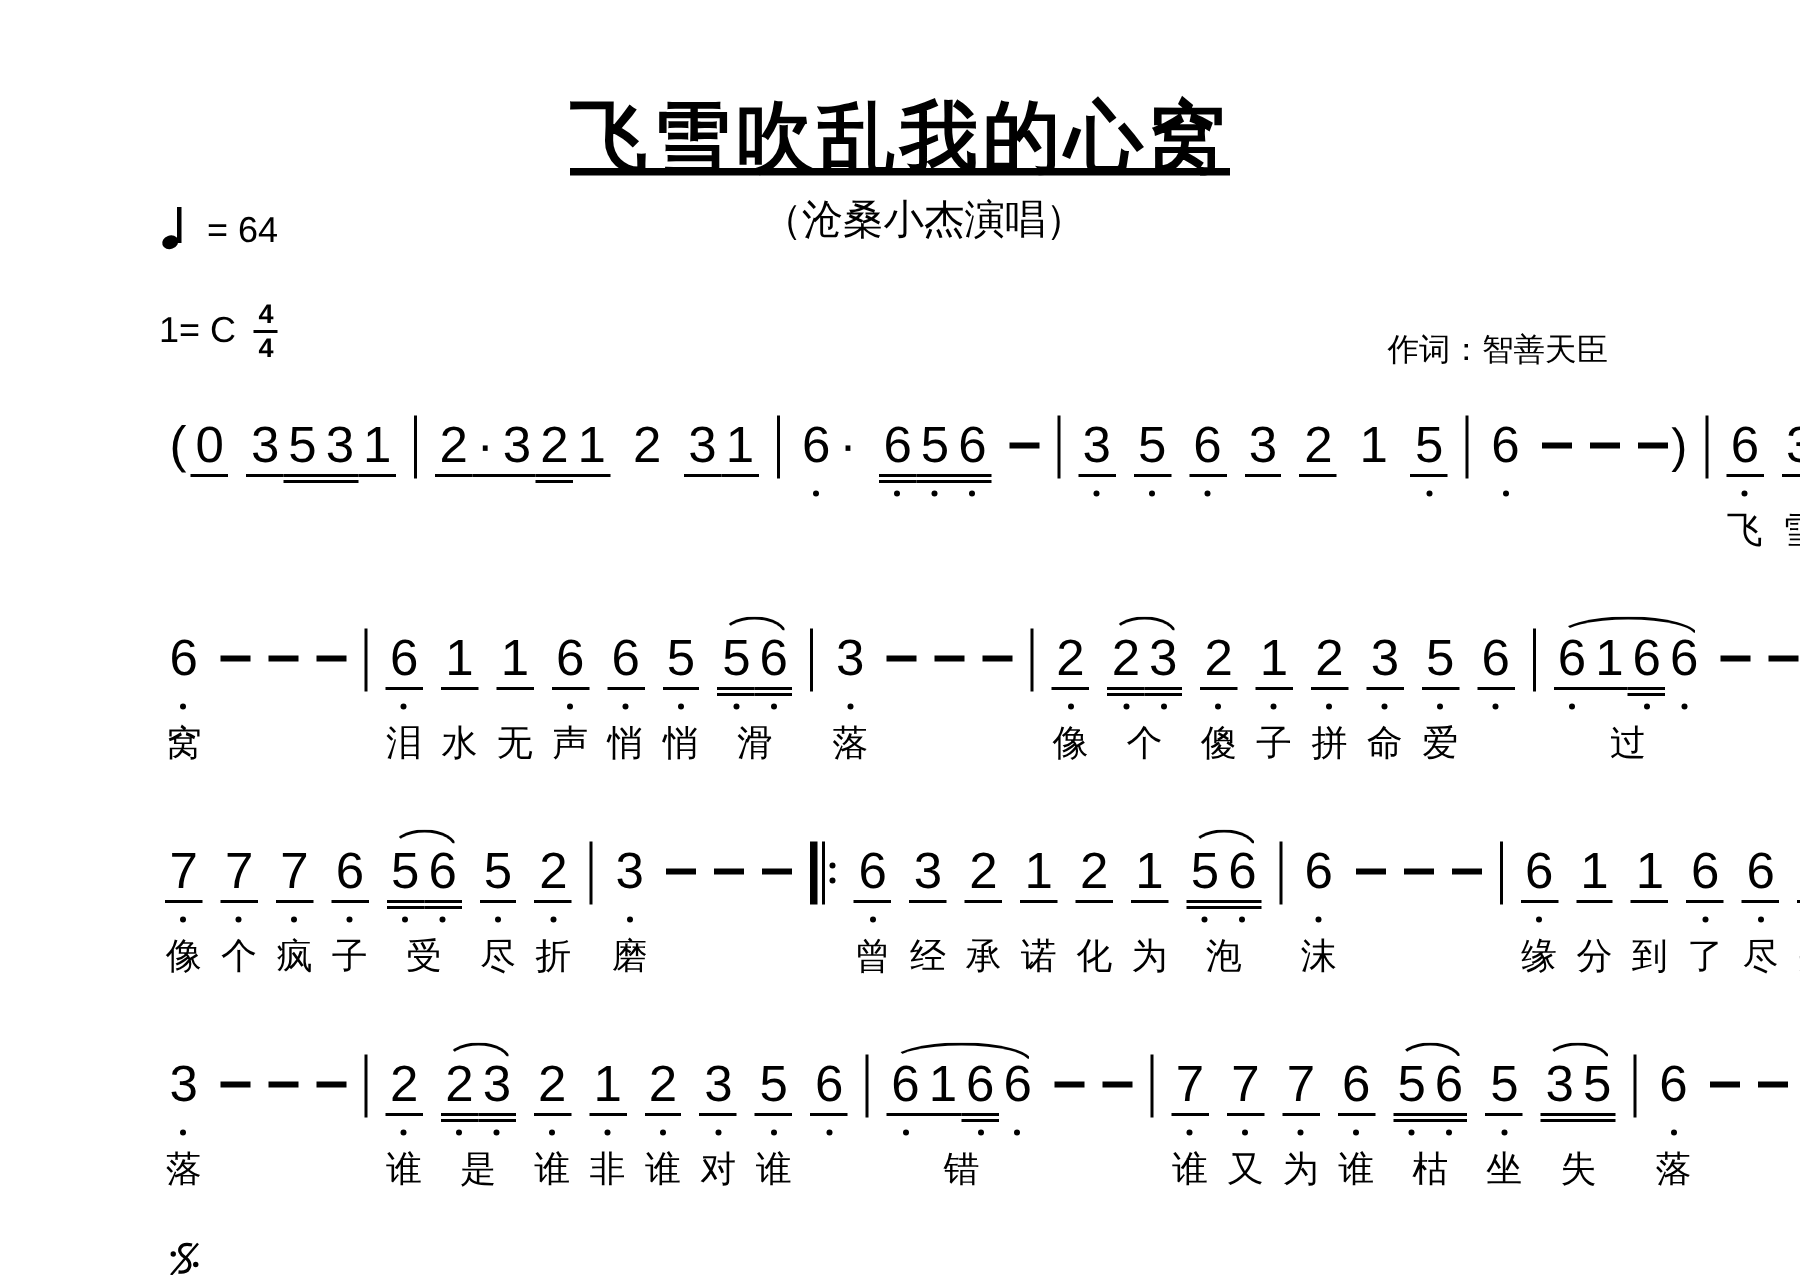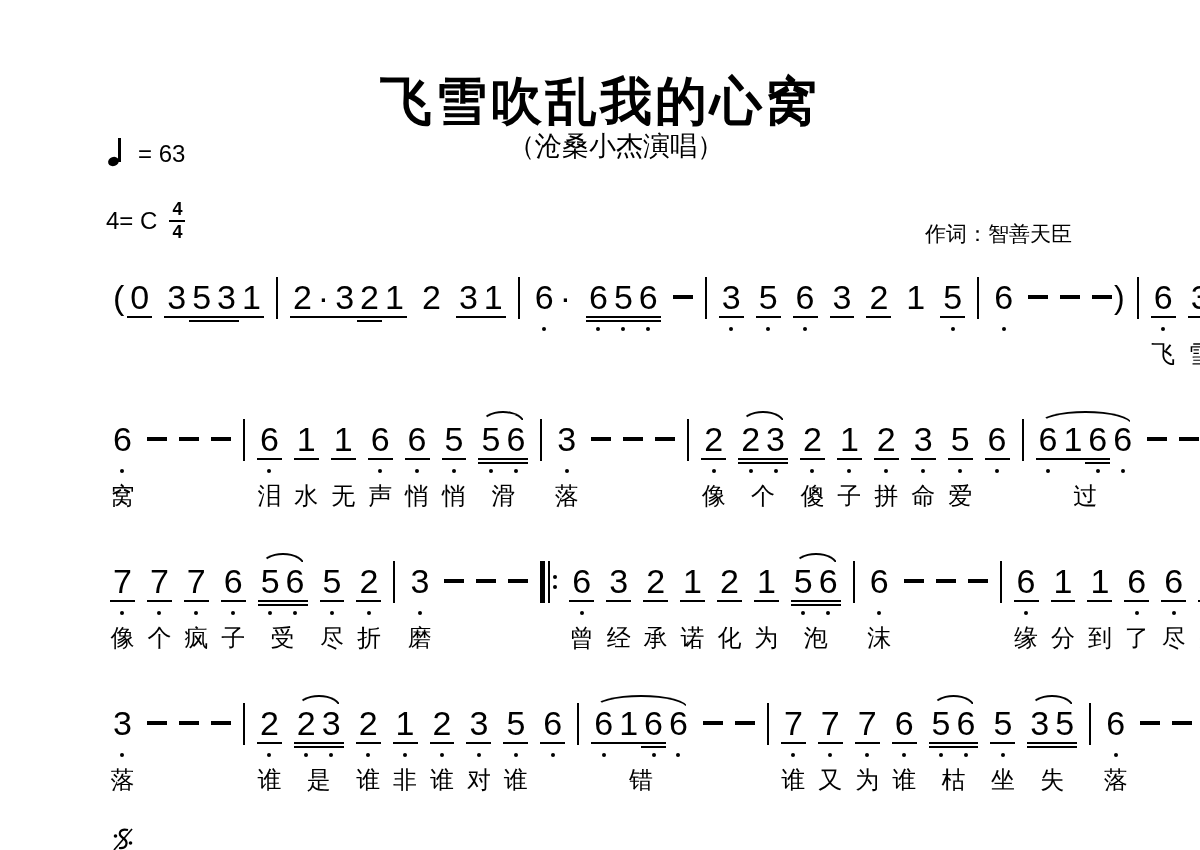--- a/index.html
+++ b/index.html
@@ -1,20 +1,20 @@
 <!DOCTYPE html>
 <html><head>
 <meta charset="utf-8">
 <style>
   html,body{margin:0;padding:0;background:#fff;}
   .page{position:relative;width:1200px;height:850px;background:#ffffff;color:#000;
         font-family:"Liberation Sans",sans-serif;overflow:hidden;}
 
   .title{position:absolute;top:52px;left:0;right:0;text-align:center;
-         font-size:52px;font-weight:bold;letter-spacing:3px;margin:15px;}
+         font-size:52px;font-weight:bold;letter-spacing:3px;margin:5px;text-decoration:underline;}
   .subtitle{position:absolute;top:128px;left:0;right:0;text-align:center;font-size:27px;padding-left:32px;}
 
   .tempo{position:absolute;left:108px;top:138px;display:flex;align-items:center;gap:14px;font-size:24px;}
   .qnote{position:relative;width:16px;height:32px;display:inline-block;}
   .qnote i{display:block;}
   .qnote .stem{position:absolute;left:10px;top:0;width:2.5px;height:24px;background:#000;}
   .qnote .head{position:absolute;left:0;top:19px;width:11px;height:9px;background:#000;
                border-radius:50%;transform:rotate(-20deg);}
 
   .keytime{position:absolute;left:106px;top:200px;display:flex;align-items:center;gap:12px;font-size:24px;}
@@ -59,25 +59,25 @@
 <div class="page">
 
   <h1 class="title">飞雪吹乱我的心窝</h1>
   <div class="subtitle">（沧桑小杰演唱）</div>
 
   <div class="tempo">
     <span class="qnote">
         <i class="stem"></i>
         <i class="head"></i>
       </span>
-    <span>=  63</span>
+    <span>=  64</span>
   </div>
 
   <div class="keytime">
-    <span>4= C</span>
+    <span>1= C</span>
     <span class="ts">
       <span class="num">4</span>
       <span class="den">4</span>
     </span>
   </div>
 
   <div class="credits">
     <div>作词：智善天臣</div>
   </div>
 

